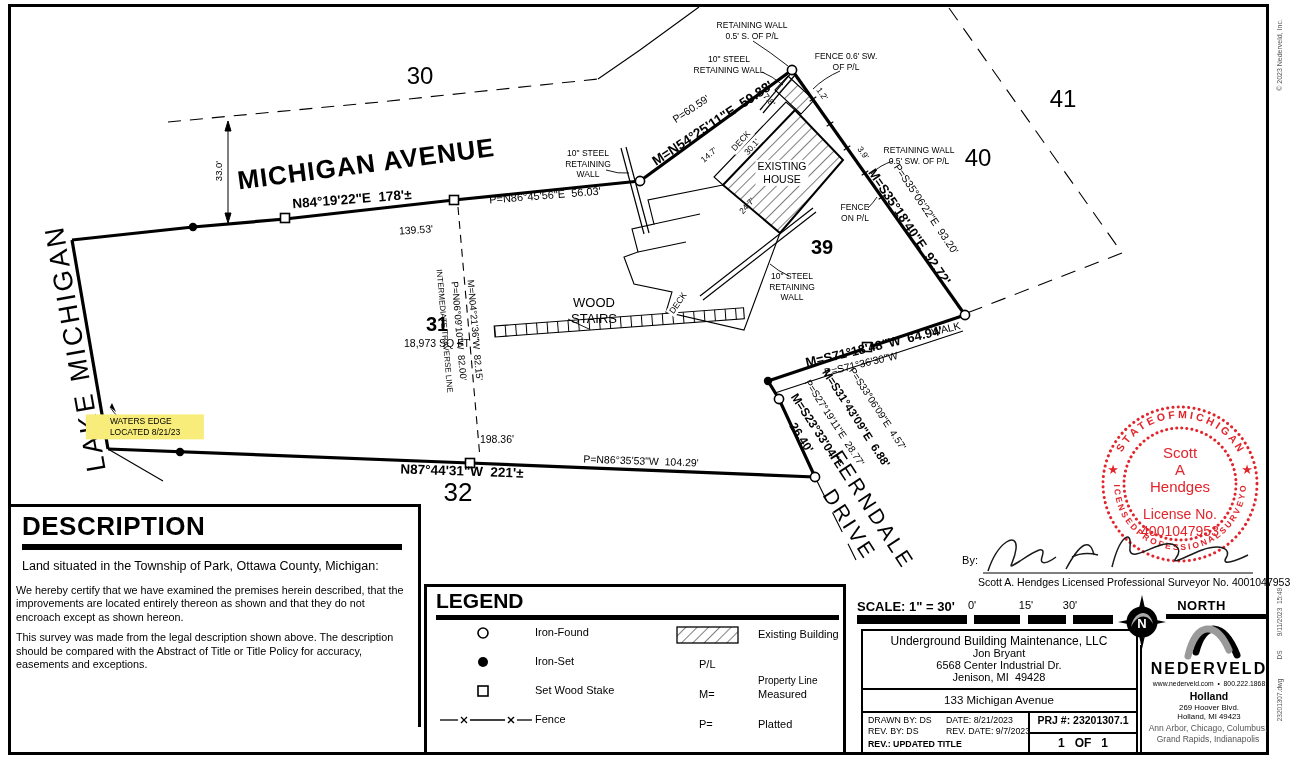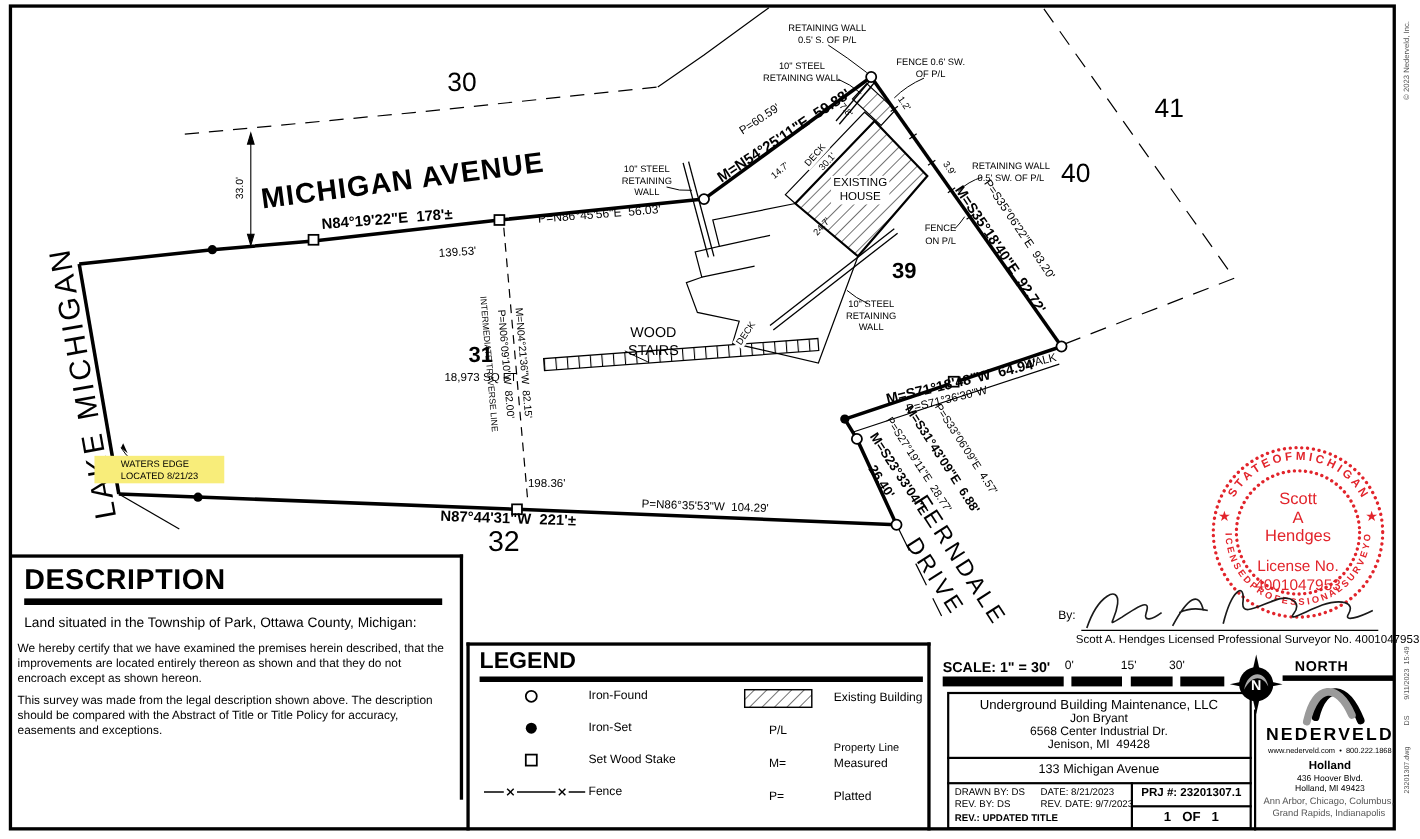--- a/index.html
+++ b/index.html
@@ -316,21 +316,21 @@
   <div class="lblL" style="left:868px;top:731px;font-size:8.8px;">REV. BY: DS</div>
   <div class="lblL" style="left:946px;top:731px;font-size:8.8px;">REV. DATE: 9/7/2023</div>
   <div class="lblL" style="left:868px;top:744px;font-size:8.8px;font-weight:bold;">REV.: UPDATED TITLE</div>
   <div class="lbl b" style="left:1083px;top:721px;font-size:10.5px;">PRJ #: 23201307.1</div>
   <div class="lbl b" style="left:1083px;top:743px;font-size:12px;">1   OF   1</div>
 
   <div class="vline" style="left:1140px;top:645px;width:2px;height:110px;"></div>
   <div class="lbl b" style="left:1209px;top:669px;font-size:16px;letter-spacing:2px;">NEDERVELD</div>
   <div class="lbl" style="left:1209px;top:684px;font-size:6.8px;">www.nederveld.com  •  800.222.1868</div>
   <div class="lbl b" style="left:1209px;top:697px;font-size:10.5px;">Holland</div>
-  <div class="lbl" style="left:1209px;top:708px;font-size:7.8px;">436 Hoover Blvd.</div>
+  <div class="lbl" style="left:1209px;top:708px;font-size:7.8px;">269 Hoover Blvd.</div>
   <div class="lbl" style="left:1209px;top:717px;font-size:7.8px;">Holland, MI 49423</div>
   <div class="lbl gray" style="left:1208px;top:734px;font-size:8.5px;line-height:1.3;">Ann Arbor, Chicago, Columbus,
 Grand Rapids, Indianapolis</div>
 
   <div class="lbl gray" style="left:1280px;top:55px;--r:-90deg;font-size:7px;">© 2023 Nederveld, Inc.</div>
   <div class="lbl gray" style="left:1280px;top:612px;--r:-90deg;font-size:6.5px;">9/11/2023  15:49</div>
   <div class="lbl gray" style="left:1280px;top:655px;--r:-90deg;font-size:6.5px;">DS</div>
   <div class="lbl gray" style="left:1280px;top:700px;--r:-90deg;font-size:6.5px;">23201307.dwg</div>
 </div>
 

